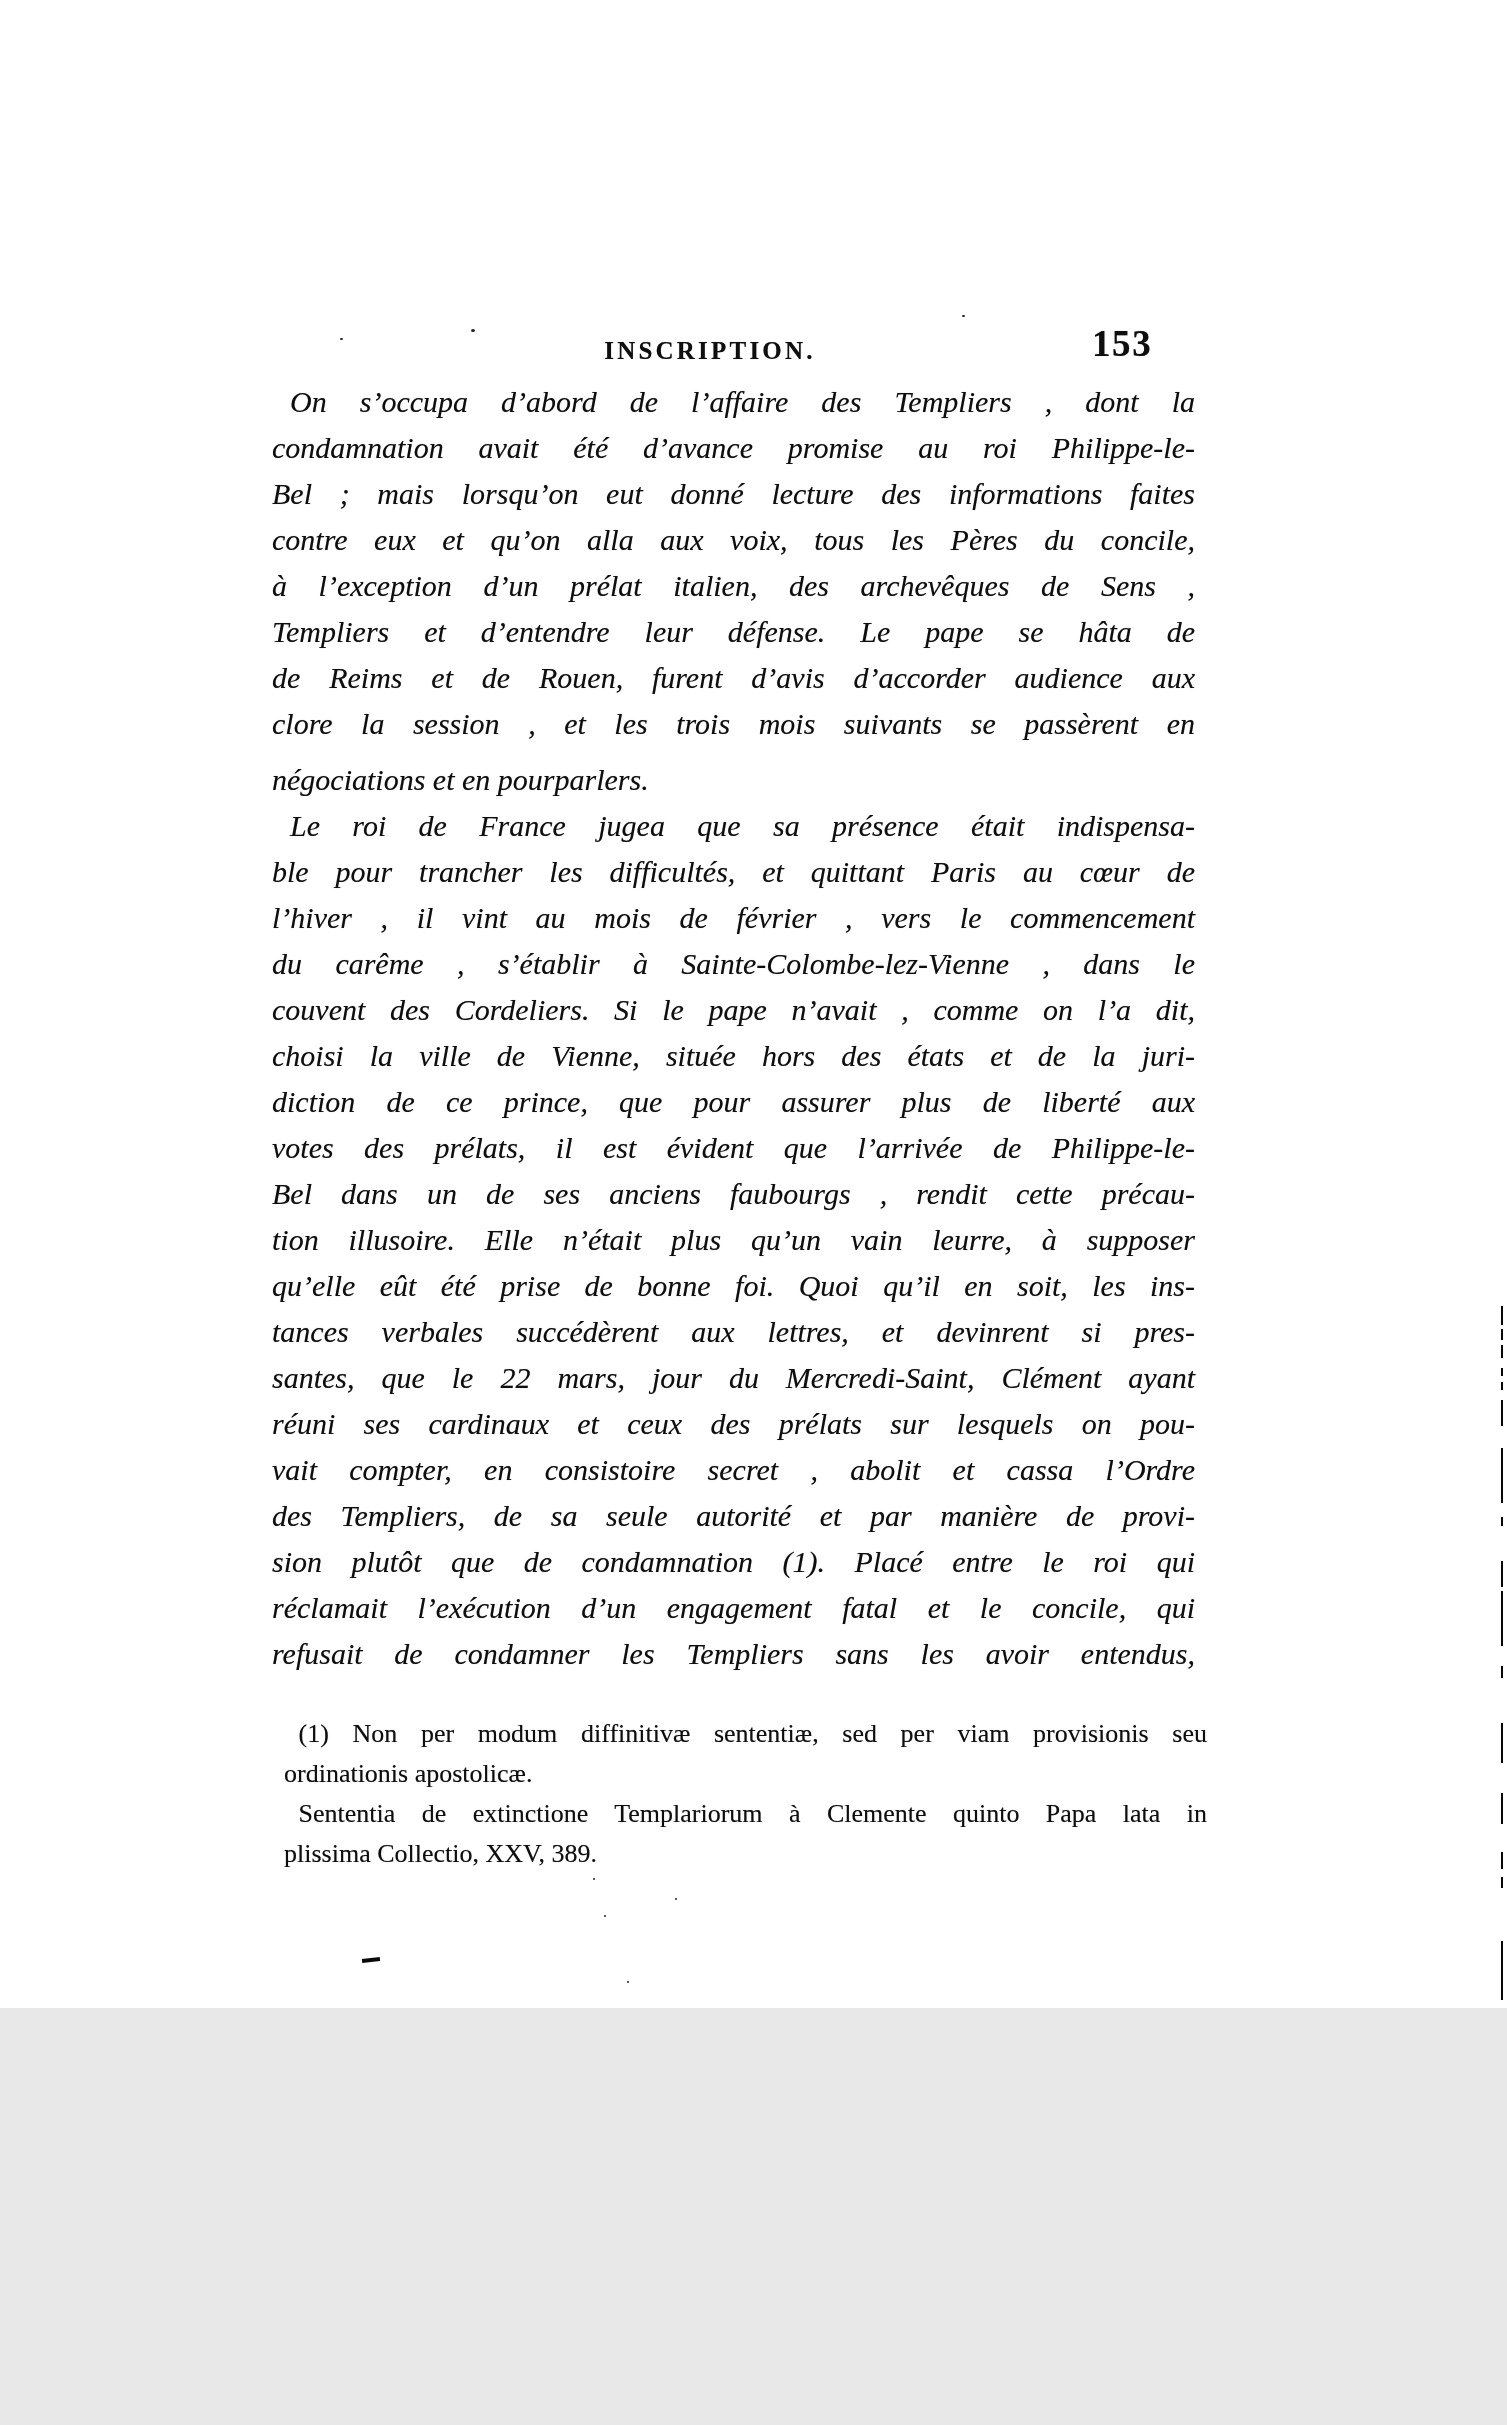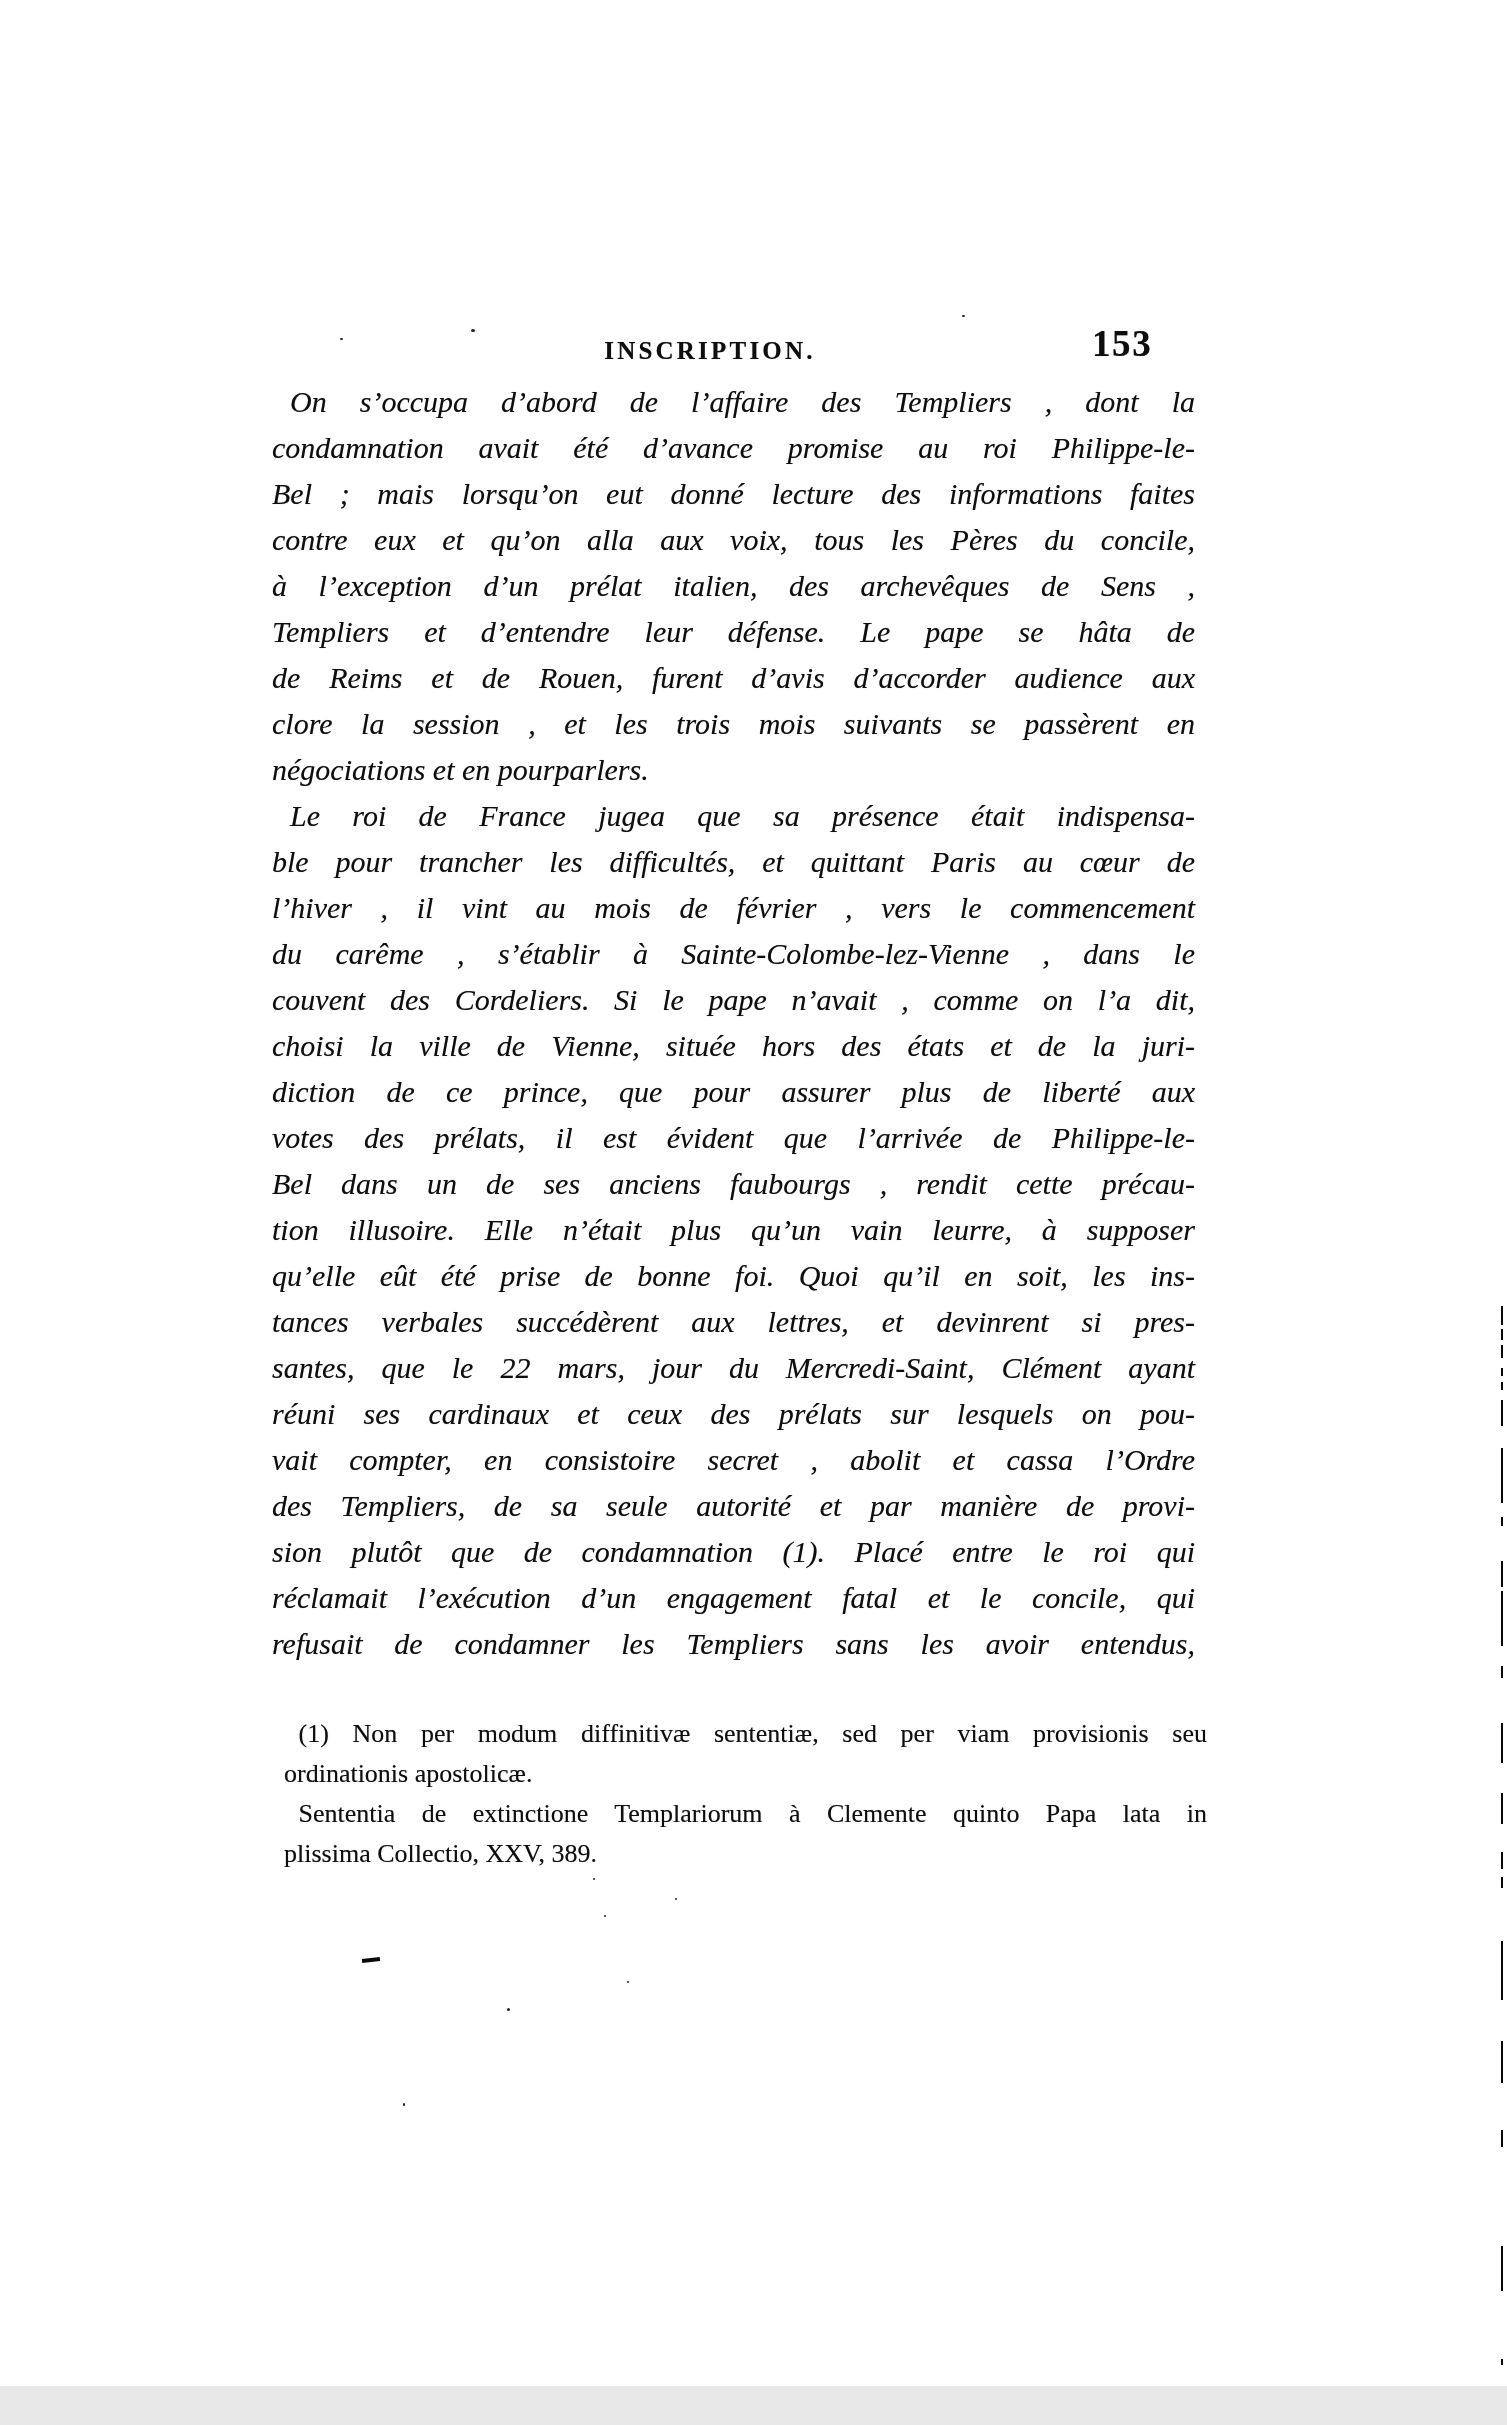--- a/index.html
+++ b/index.html
@@ -1,18 +1,18 @@
 <!DOCTYPE html>
 <html style="font-size:13px"><head>
 <meta charset="utf-8">
 <style>
   html,body{margin:0;padding:0;background:#e8e8e8;}
   .page{
     position:relative;
-    width:1507px;height:2386px;
+    width:1507px;height:2008px;
     background:#ffffff;
     overflow:hidden;
     font-family:"Liberation Serif","DejaVu Serif",serif;
     color:#0e0e0e;
   }
   
   .running-header-title{
     position:absolute;
     left:710px;top:337px;
     transform:translateX(-50%);
@@ -42,21 +42,21 @@
   .bline{
     text-align:justify;
     text-align-last:justify;
     text-justify:inter-word;
     white-space:normal;
     height:46px;
     overflow:visible;
     font-style:italic;
   }
   .bline.indent{text-indent:18px;}
-  .bline.endline{text-align-last:left;}
+  .bline.endline{text-align-last:left;margin-top:10px;}
   
   .footnote{
     position:absolute;
     left:284px;top:1714px;
     width:923px;
     font-size:26px;
     line-height:40px;
     text-shadow:0 0 0.8px rgba(0,0,0,.40);
   }
   .fline{

